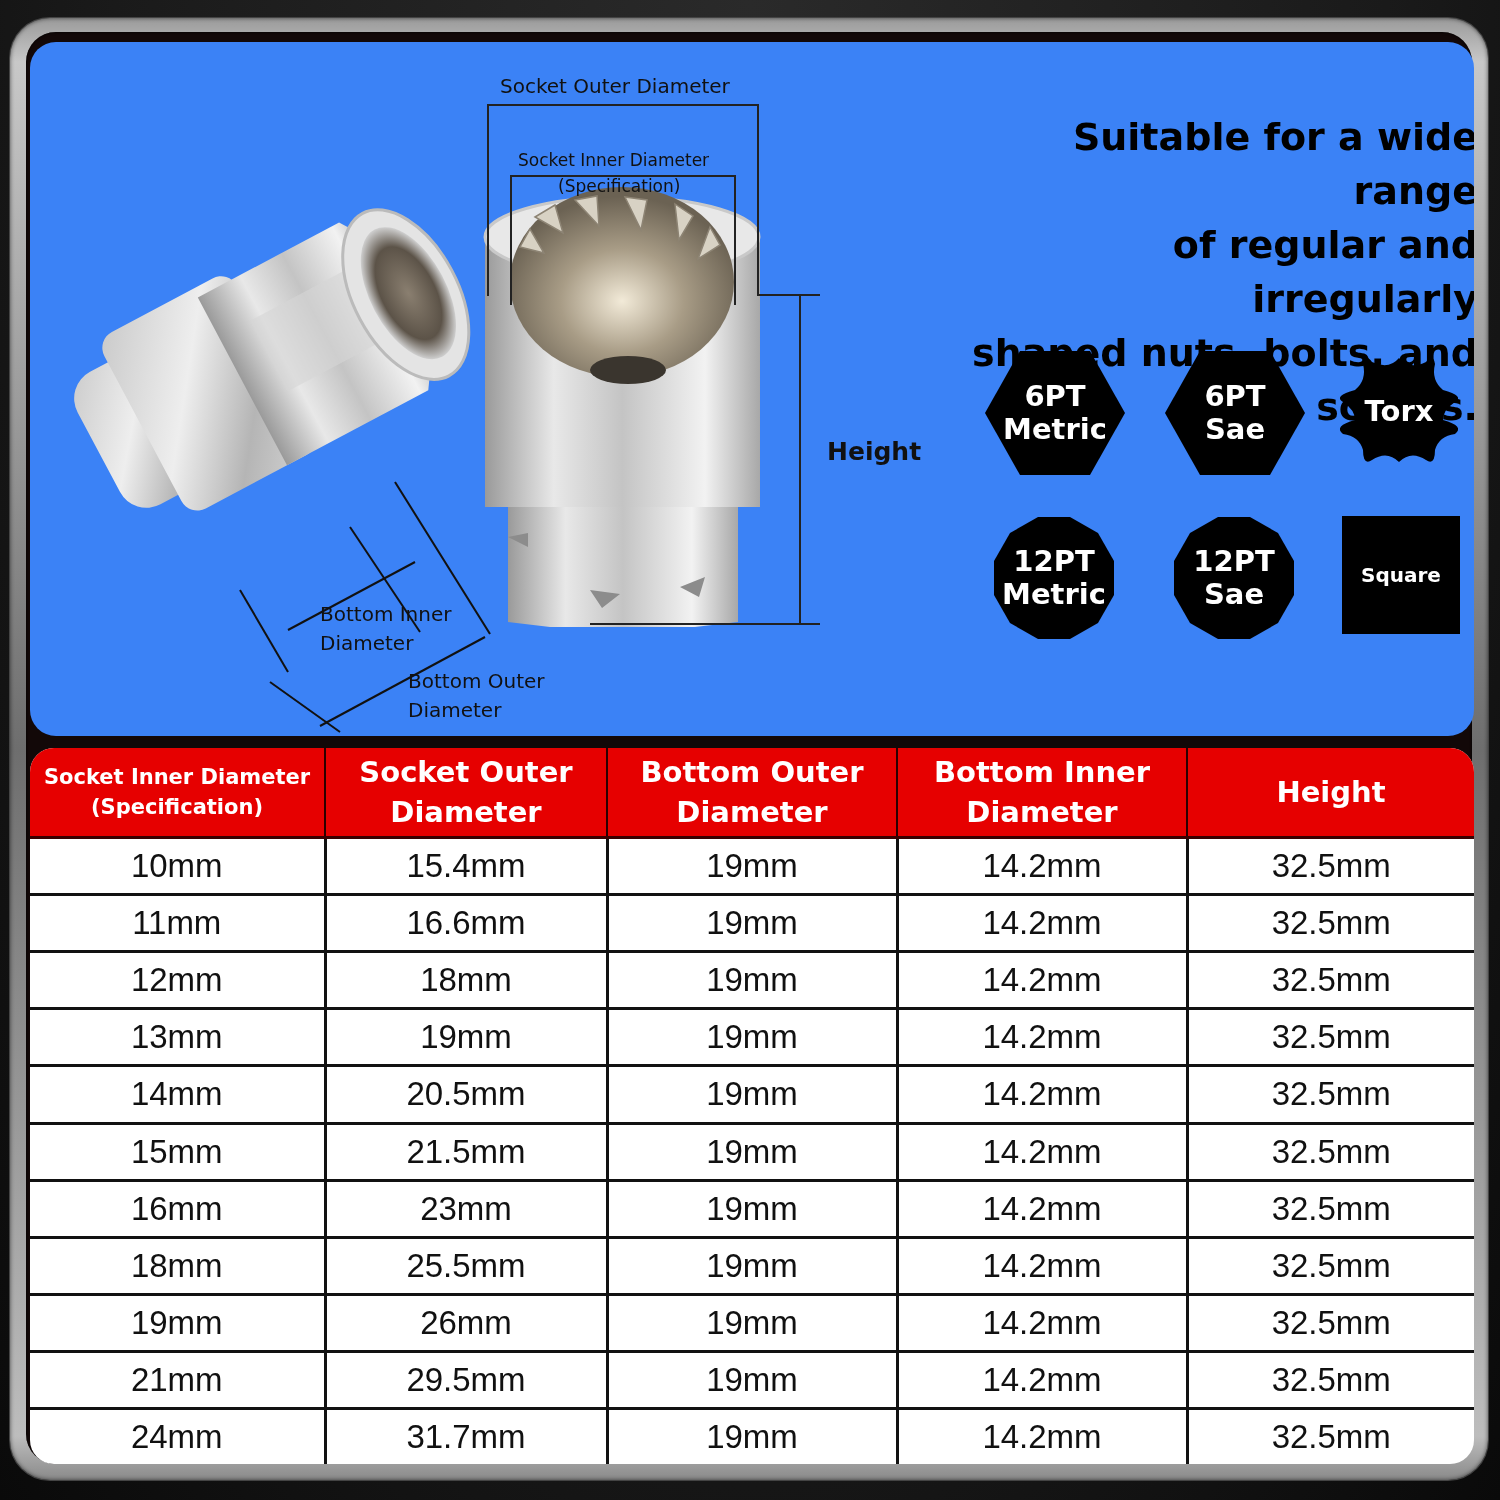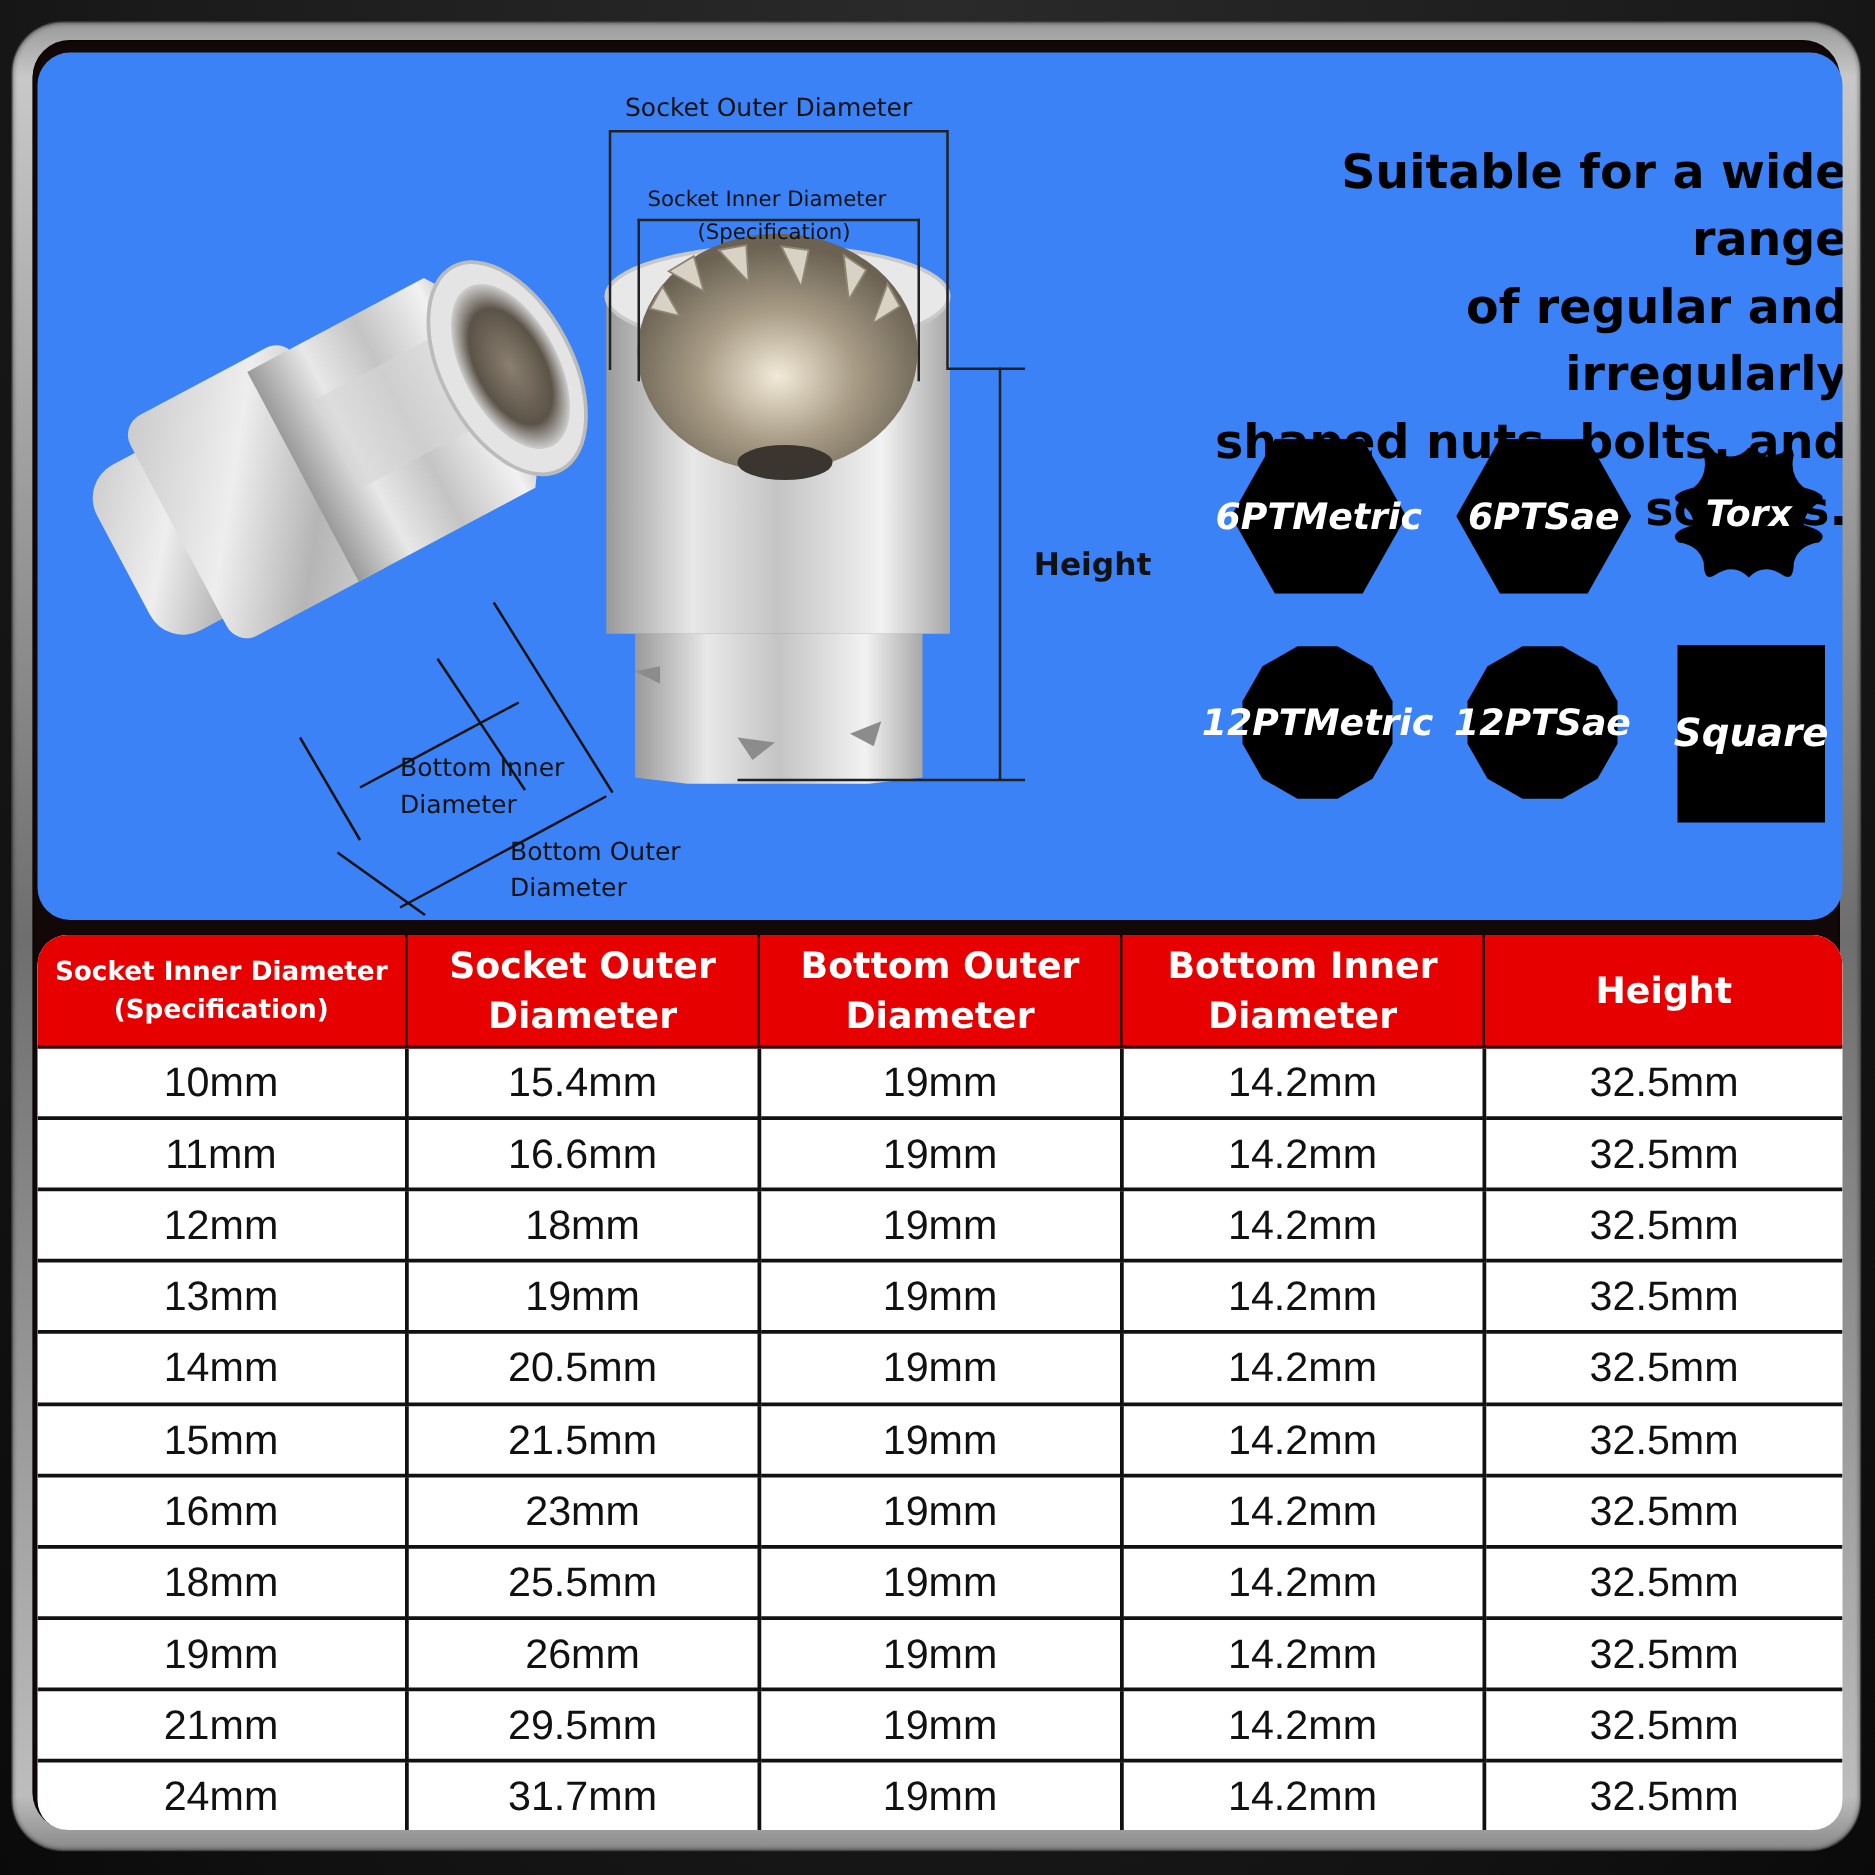--- a/index.html
+++ b/index.html
@@ -31,23 +31,22 @@
     font-family: "DejaVu Sans", sans-serif;
   }
   .dim-line { position:absolute; background:#222; }
   .tagline {
     position:absolute; left:918px; top:68px; width:530px;
     text-align:right; font-size:38px; font-weight:bold; line-height:54px; color:#000;
     font-family: "DejaVu Sans", sans-serif;
   }
   .shape {
     position:absolute; display:flex; align-items:center; justify-content:center;
-    color:#fff; font-weight:bold; text-align:right;
+    flex-direction:column; color:#fff; font-weight:bold; text-align:right;
     font-family: "DejaVu Sans", sans-serif;
-    font-style: italic;
   }
   .shape svg { position:absolute; left:0; top:0; }
   .shape span { position:relative; z-index:1; display:block; line-height:33px; }
 
   
   .table-wrap {
     position:absolute; left:30px; top:748px; width:1444px; height:716px;
     border-radius:24px; overflow:hidden; background:#fff;
   }
   table { border-collapse:collapse; width:100%; height:100%; table-layout:fixed; }
@@ -193,21 +192,21 @@
     <span>12PT</span>
     <span>Metric</span>
   </div>
   <div class="shape" style="left:1142px;top:474px;width:124px;height:124px;font-size:29px;">
     <svg width="124" height="124" viewBox="0 0 124 124">
         <polygon points="46,1 78,1 106,17 122,45 122,79 106,107 78,123 46,123 18,107 2,79 2,45 18,17" fill="#000"></polygon>
       </svg>
     <span>12PT</span>
     <span>Sae</span>
   </div>
-  <div class="shape" style="left:1312px;top:474px;width:118px;height:142px;font-size:31px;background:#000;">
+  <div class="shape" style="left:1312px;top:474px;width:118px;height:118px;font-size:20px;background:#000;">
     <span>Square</span>
   </div>
 </div>
 
 <div class="table-wrap">
   <table>
     <colgroup>
       <col style="width:295px">
         <col style="width:282px">
         <col style="width:290px">

